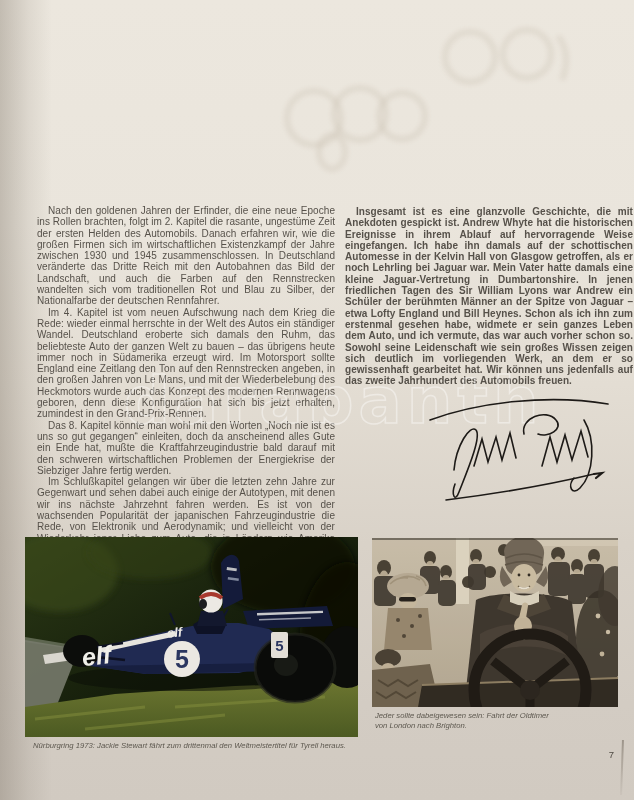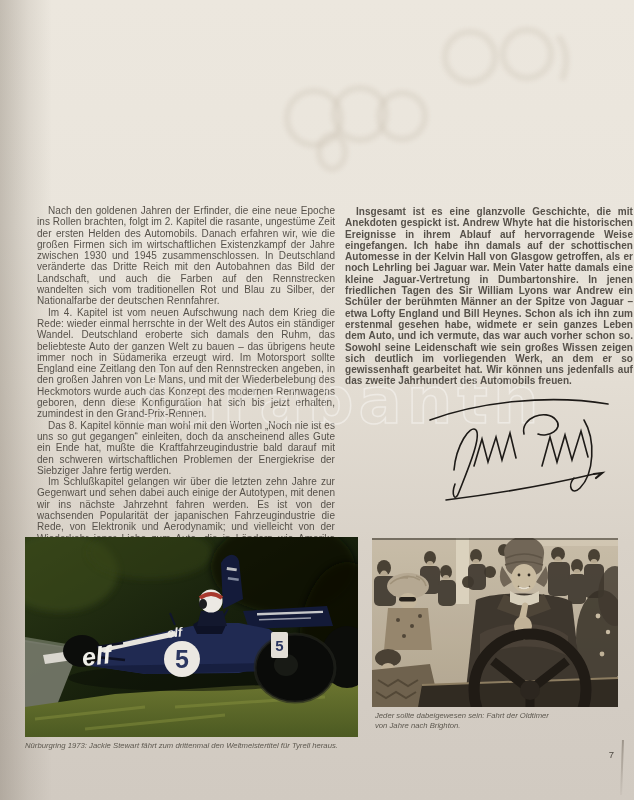--- a/index.html
+++ b/index.html
@@ -29,21 +29,21 @@
     letter-spacing:5px;color:transparent;
     -webkit-text-stroke:1.5px rgba(255,255,255,0.85);
     opacity:0.48;pointer-events:none;white-space:nowrap;}
 
   .signature{position:absolute;left:424px;top:374px;width:200px;height:140px;}
 
   .photo-race{position:absolute;left:25px;top:537px;width:333px;height:200px;}
   .photo-oldtimer{position:absolute;left:372px;top:538px;width:246px;height:169px;}
 
   .caption{position:absolute;font-style:italic;font-size:7.7px;line-height:9.6px;color:#5d584f;}
-  .caption-race{left:25px;top:741px;white-space:nowrap;}
+  .caption-race{left:33px;top:741px;white-space:nowrap;}
   .caption-oldtimer{left:375px;top:711px;width:188px;}
 
   .page-number{position:absolute;left:588px;top:749px;width:26px;text-align:right;
     font-size:9.5px;color:#4e4942;}
   svg text{font-family:"Liberation Sans", sans-serif;}
 </style>
 </head>
 <body>
 
 <div class="stage">
@@ -258,16 +258,16 @@
     <g>
       <path d="M50,147 L246,140 L246,169 L46,169 Z" fill="#2a241d"></path>
       <path d="M50,147 L246,140" stroke="#8d7d61" stroke-width="2"></path>
       <circle cx="158" cy="152" r="56" fill="none" stroke="#17130f" stroke-width="11"></circle>
       <path d="M158,152 L121,123 M158,152 L195,123 M158,152 L158,169" stroke="#17130f" stroke-width="9"></path>
       <circle cx="158" cy="152" r="10" fill="#241f19"></circle>
     </g>
     <rect width="246" height="169" fill="#8a7a60" opacity="0.08"></rect>
     <rect width="246" height="2" fill="#241f19" opacity="0.5"></rect>
   </svg>
-  <div class="caption caption-oldtimer">Jeder sollte dabeigewesen sein: Fahrt der Oldtimer von Jahre nach Brighton.</div>
+  <div class="caption caption-oldtimer">Jeder sollte dabeigewesen sein: Fahrt der Oldtimer von London nach Brighton.</div>
 
   <div class="page-number">7</div>
 </div>
 
 </body></html>

